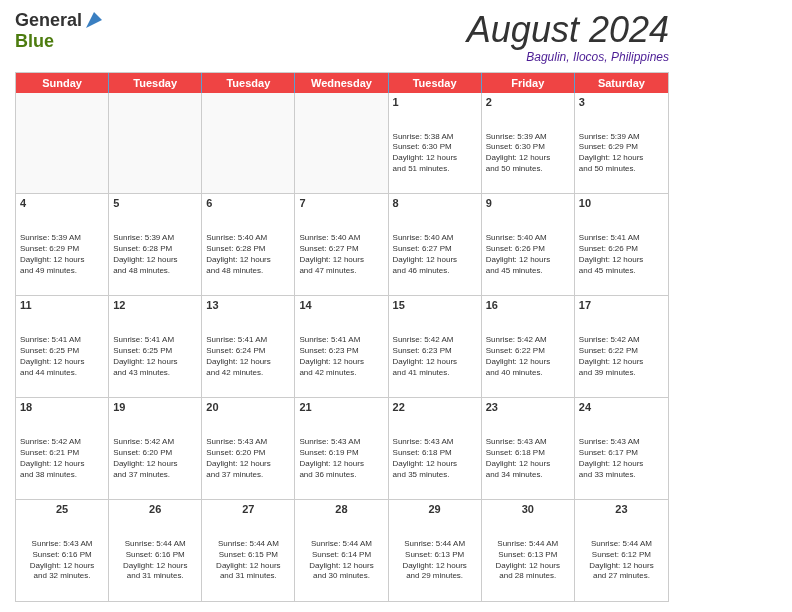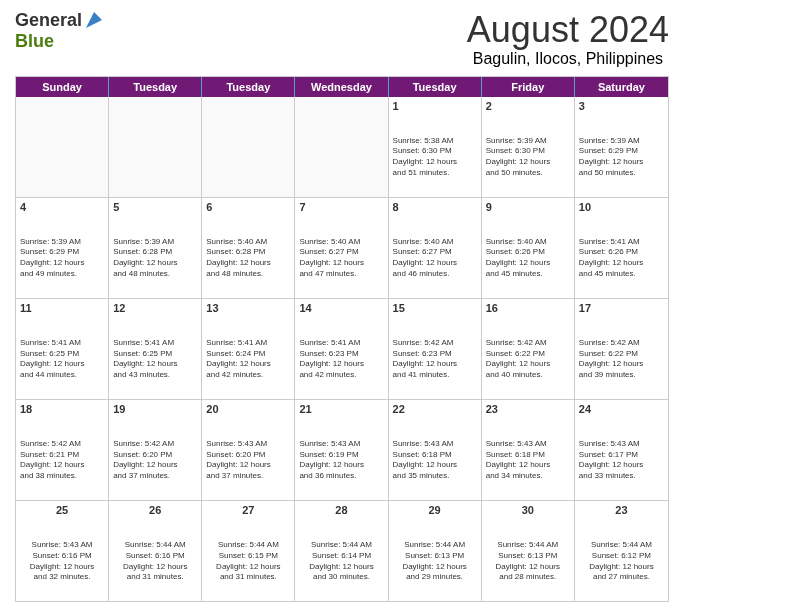--- a/index.html
+++ b/index.html
@@ -31,42 +31,43 @@
     .logo-row {
       display: flex;
       align-items: center;
     }
     .logo-blue-text {
       color: #4d7c0f;
       font-size: 18px;
       font-weight: bold;
     }
     .title-area {
-      text-align: center;
+      text-align: right;
+      font-style: italic;
     }
     .main-title {
       font-size: 36px;
       font-weight: normal;
       color: #333;
       line-height: 1.1;
     }
     .subtitle {
-      font-size: 16px;
-      color: #000000;
+      font-size: 12px;
+      color: #4c1d95;
     }
     .calendar {
       flex: 1;
       display: flex;
       flex-direction: column;
       border: 1px solid #ccc;
     }
     .cal-header {
       display: grid;
       grid-template-columns: repeat(7, 1fr);
-      background: #701a75;
+      background: #ef4444;
     }
     .cal-header-cell {
       color: #fff;
       font-size: 11px;
       font-weight: bold;
       text-align: center;
       padding: 4px 2px;
       border-right: 1px solid #5a9fd1;
     }
     .cal-header-cell:last-child {

